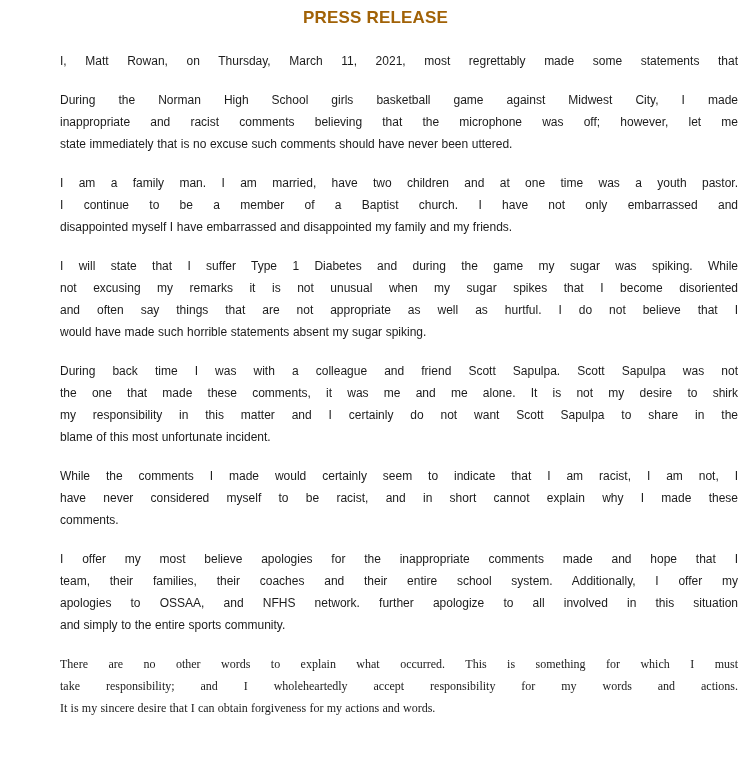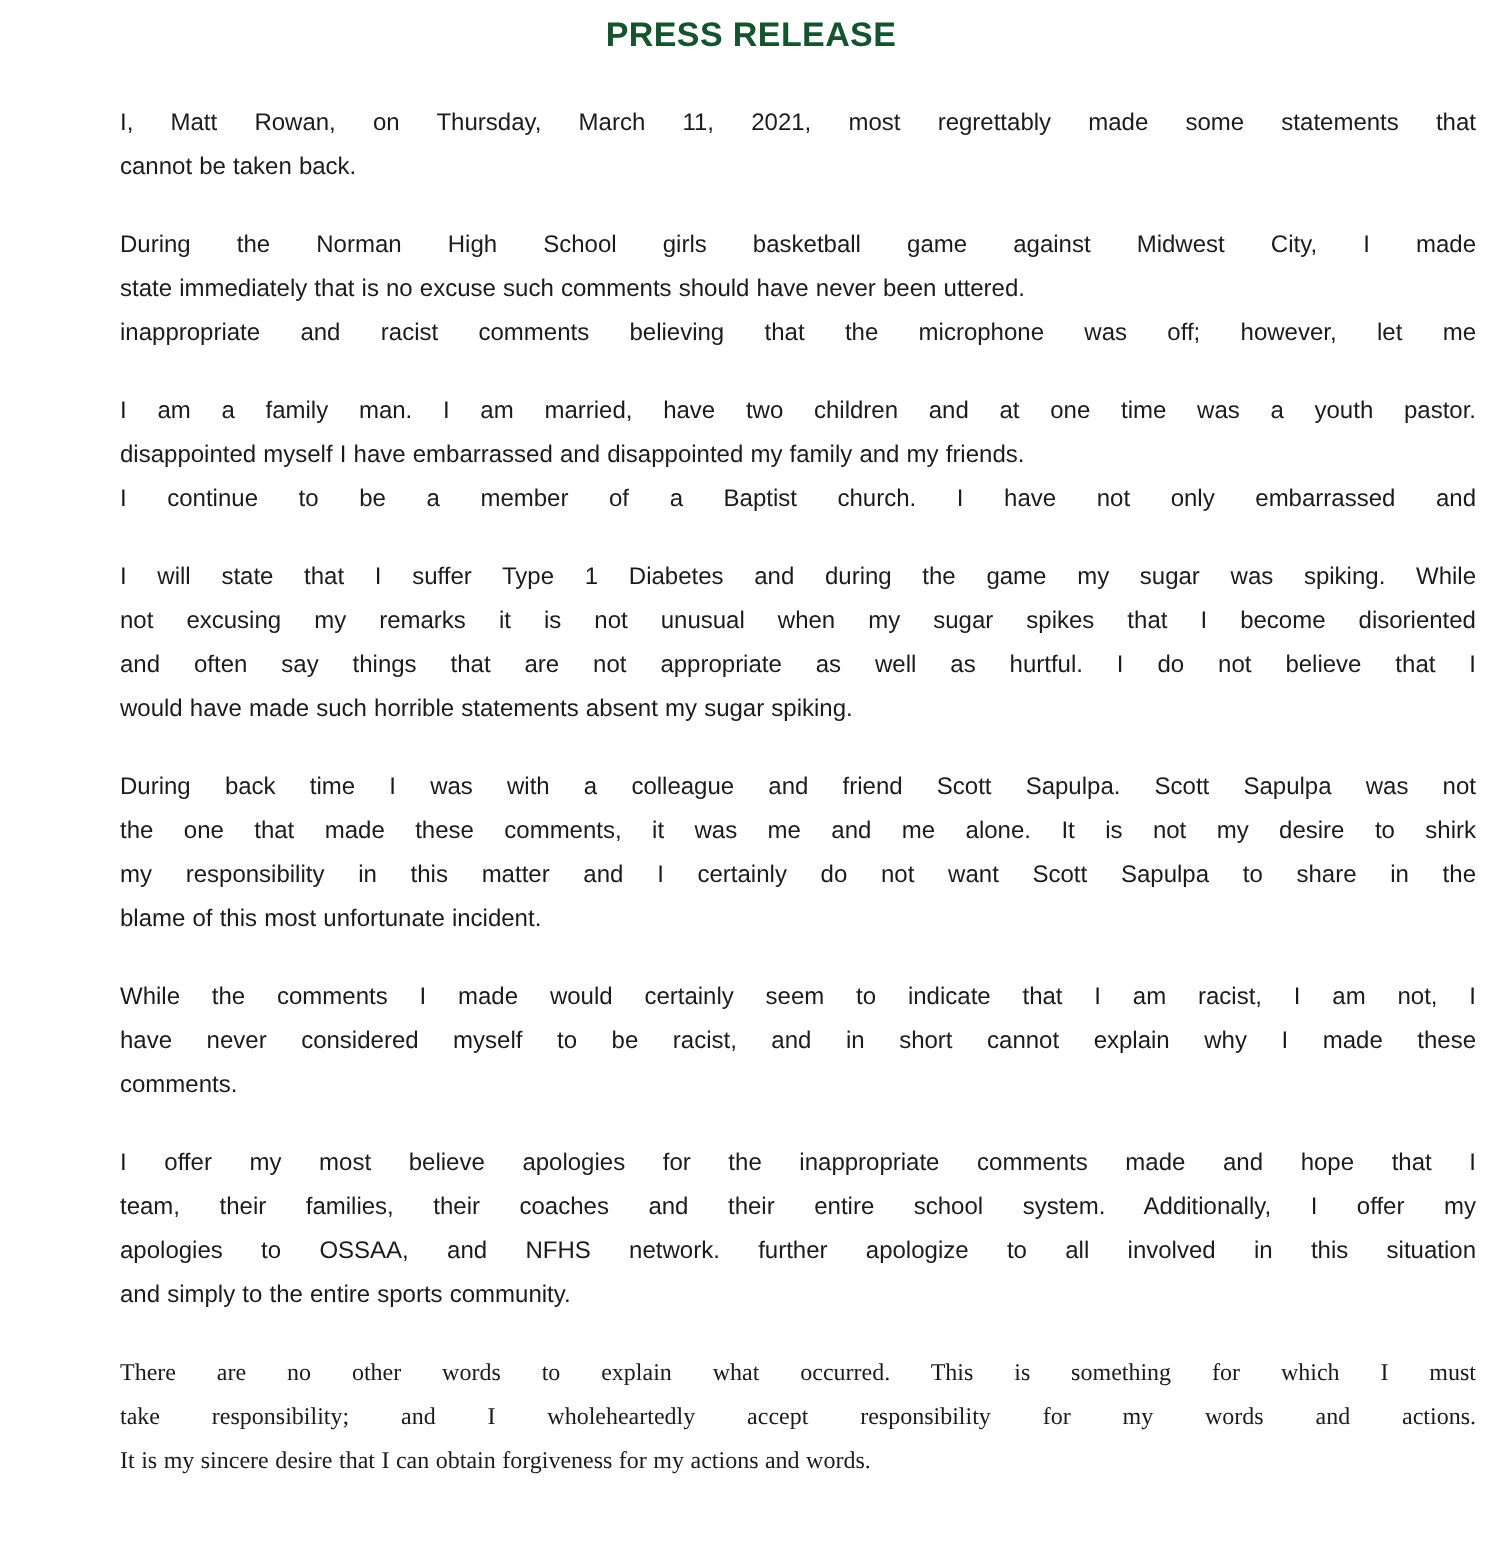--- a/index.html
+++ b/index.html
@@ -20,21 +20,21 @@
     background: #ffffff;
     padding: 7px 12px 14px 13px;
   }
   .doc-title {
     text-align: center;
     font-weight: bold;
     font-size: 17px;
     line-height: 22px;
     margin: 0 0 21px 0;
     letter-spacing: 0.2px;
-    color: #14532d;
+    color: #a16207;
   }
   .paragraphs {
     margin: 0;
   }
   .paragraph {
     margin: 0 0 17px 0;
   }
   .paragraph:last-child {
     margin-bottom: 0;
     font-family: Liberation Serif, serif;
@@ -52,31 +52,30 @@
   }
 </style>
 </head>
 <body>
 
 <div class="page">
   <div class="doc-title">PRESS RELEASE</div>
   <div class="paragraphs">
       <div class="paragraph">
         <div class="line">I, Matt Rowan, on Thursday, March 11, 2021, most regrettably made some statements that</div>
-        <div class="line last">cannot be taken back.</div>
       </div>
       <div class="paragraph">
         <div class="line">During the Norman High School girls basketball game against Midwest City, I made</div>
+        <div class="line">inappropriate and racist comments believing that the microphone was off; however, let me</div>
         <div class="line last">state immediately that is no excuse such comments should have never been uttered.</div>
-        <div class="line">inappropriate and racist comments believing that the microphone was off; however, let me</div>
       </div>
       <div class="paragraph">
         <div class="line">I am a family man.  I am married, have two children and at one time was a youth pastor.</div>
+        <div class="line">I continue to be a member of a Baptist church.  I have not only embarrassed and</div>
         <div class="line last">disappointed myself I have embarrassed and disappointed my family and my friends.</div>
-        <div class="line">I continue to be a member of a Baptist church.  I have not only embarrassed and</div>
       </div>
       <div class="paragraph">
         <div class="line">I will state that I suffer Type 1 Diabetes and during the game my sugar was spiking. While</div>
         <div class="line">not excusing my remarks it is not unusual when my sugar spikes that I become disoriented</div>
         <div class="line">and often say things that are not appropriate as well as hurtful.  I do not believe that I</div>
         <div class="line last">would have made such horrible statements absent my sugar spiking.</div>
       </div>
       <div class="paragraph">
         <div class="line">During back time I was with a colleague and friend Scott Sapulpa. Scott Sapulpa was not</div>
         <div class="line">the one that made these comments, it was me and me alone.  It is not my desire to shirk</div>

